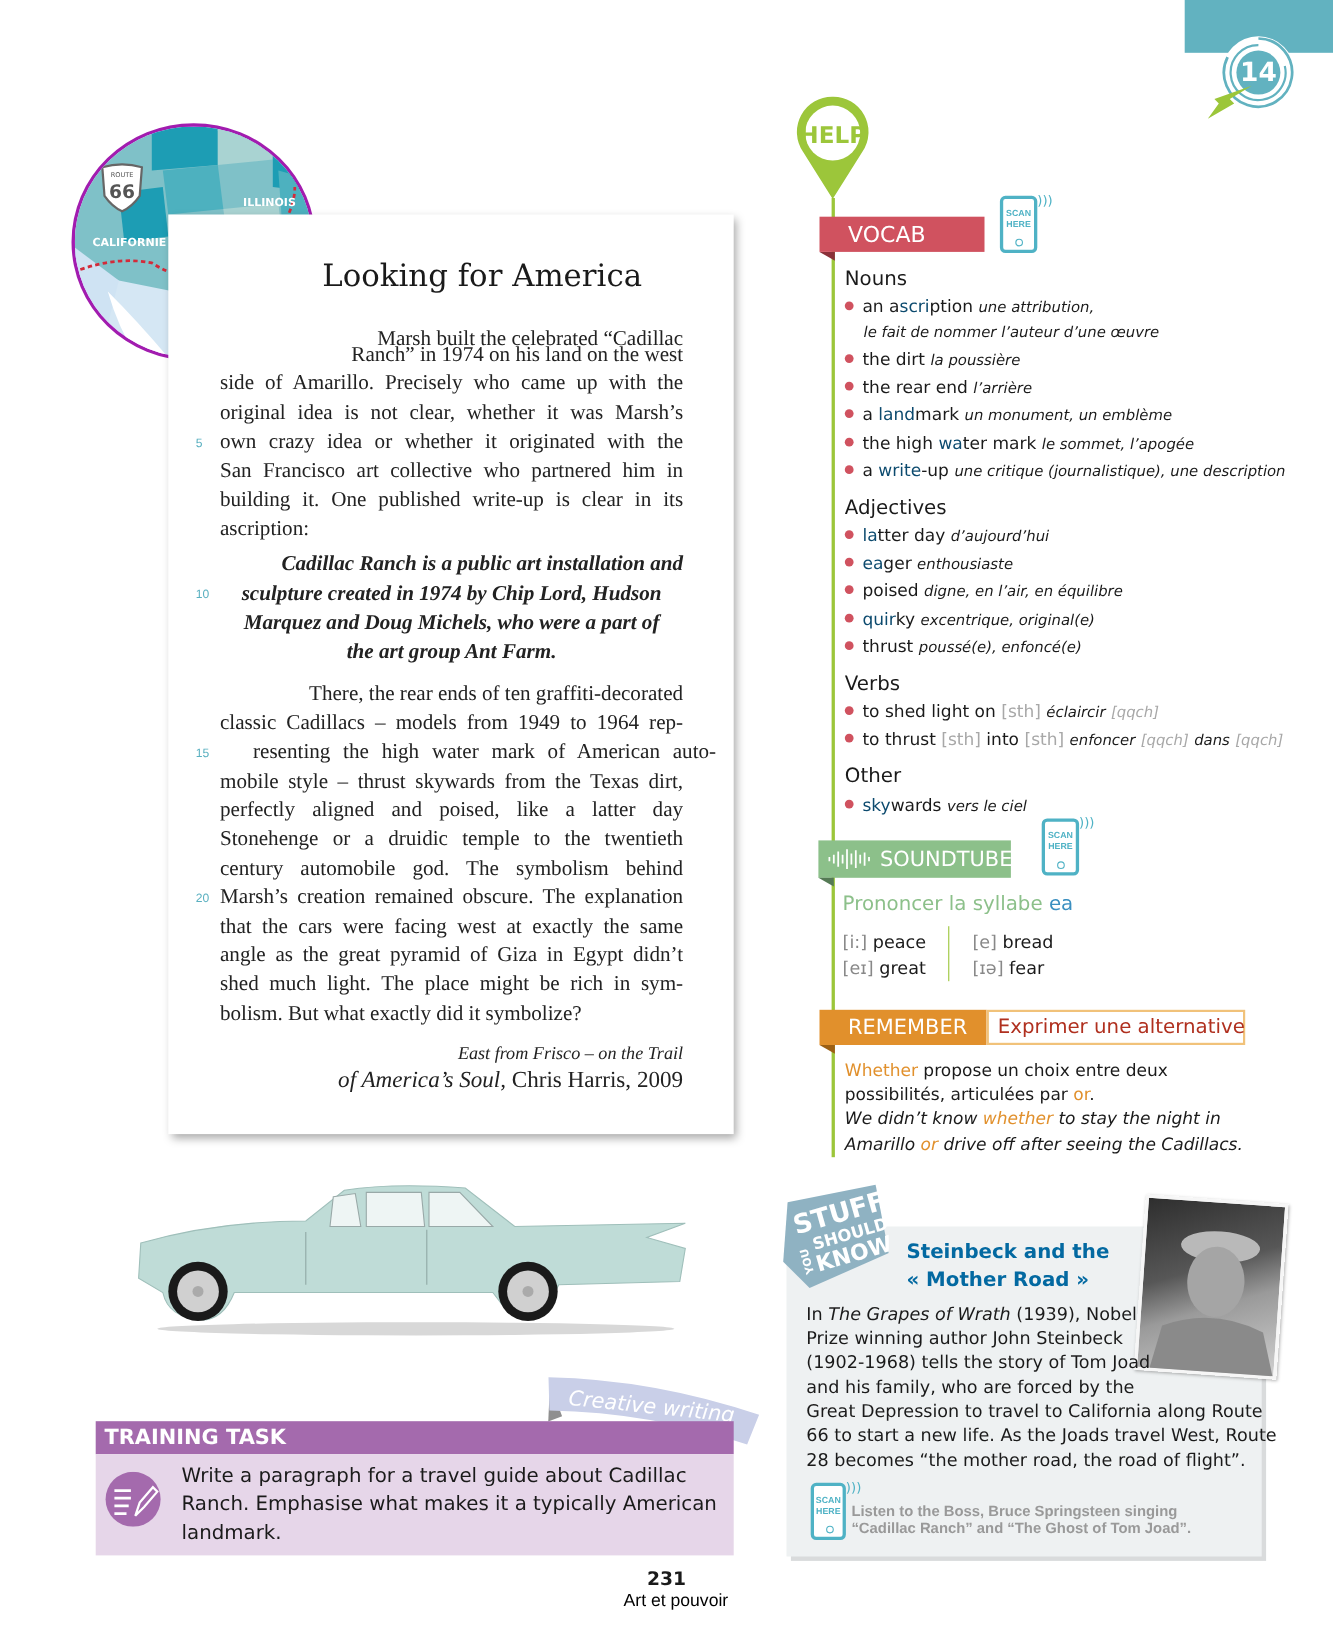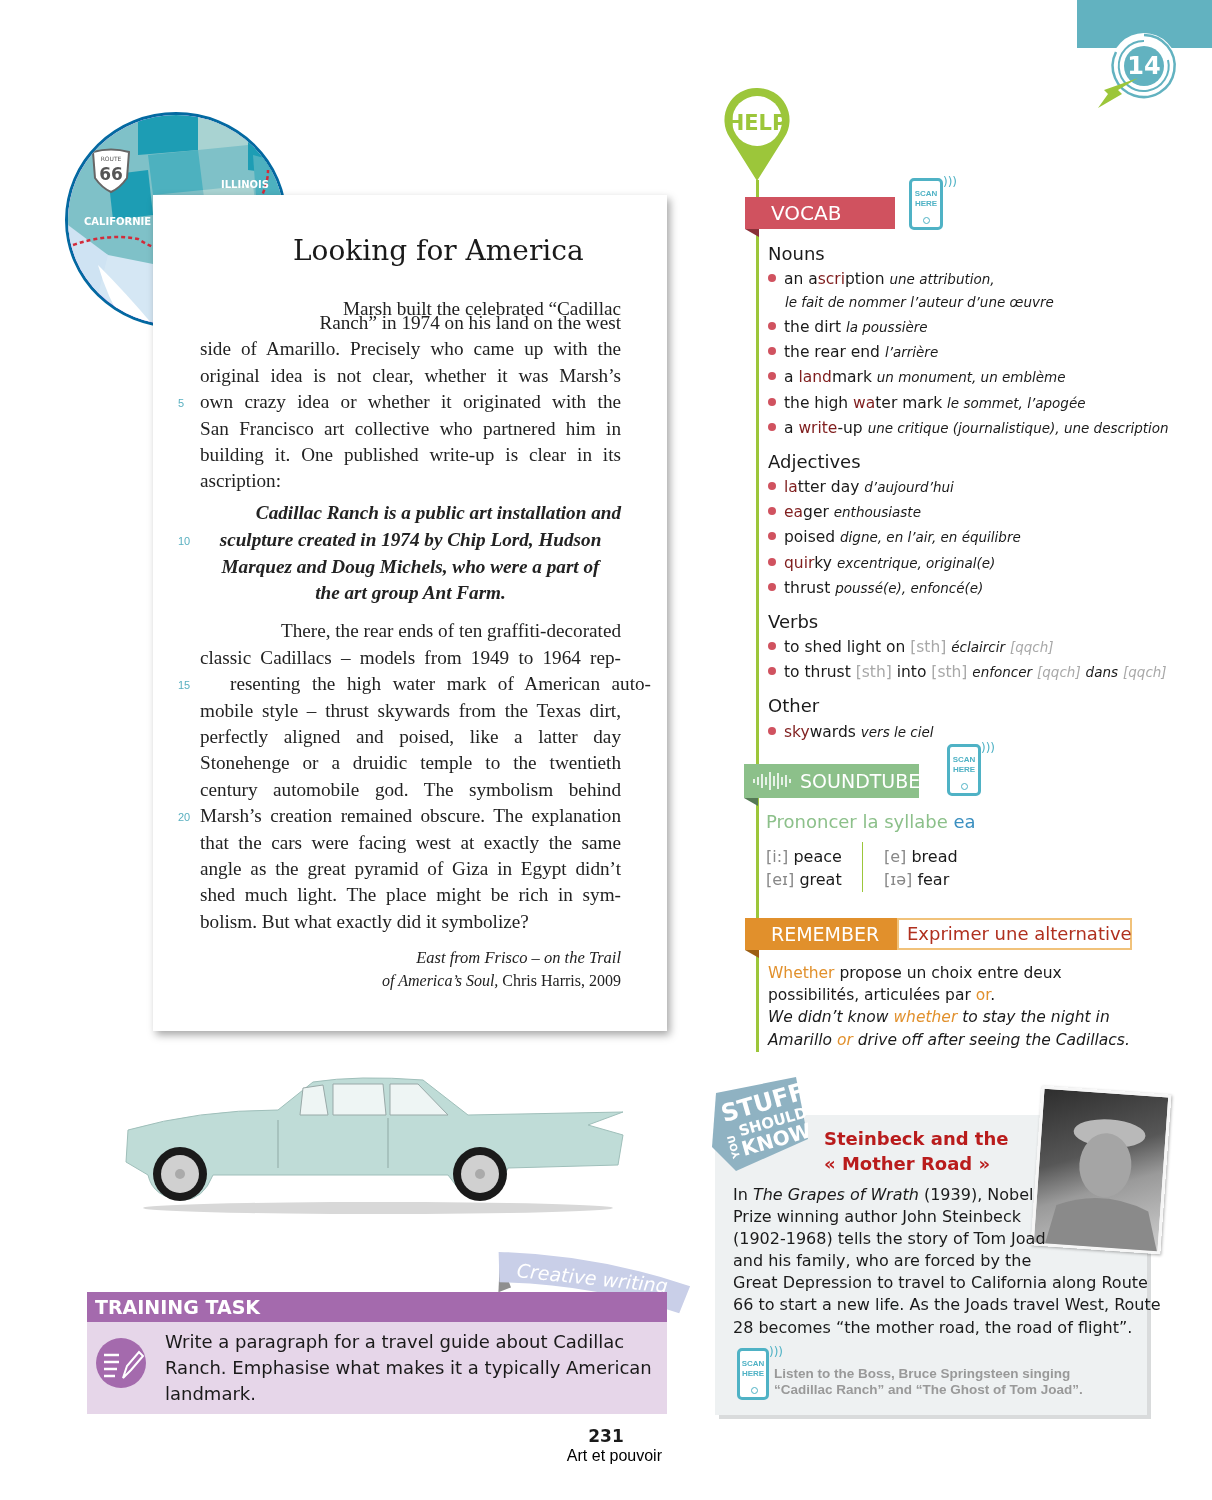--- a/index.html
+++ b/index.html
@@ -5,21 +5,21 @@
   * { box-sizing: border-box; margin: 0; padding: 0; }
   body { width: 1212px; height: 1500px; background: #ffffff; position: relative; overflow: hidden; font-family: "DejaVu Sans", sans-serif; color: #1a1a1a; }
   .abs { position: absolute; }
 
   
   #corner-tab { left: 1077px; top: 0; width: 135px; height: 48px; background: #62b2c0; }
   #chapter-badge { left: 1108px; top: 30px; width: 72px; height: 72px; }
   #chapter-num { left: 1124px; top: 46px; width: 40px; height: 40px; border-radius: 50%; background: #62b2c0; color: #fff; font-weight: bold; font-size: 24px; text-align: center; line-height: 40px; font-family: "DejaVu Sans", sans-serif; }
 
   
-  #map-globe { left: 65px; top: 112px; width: 222px; height: 216px; border-radius: 50%; overflow: hidden; border: 3px solid #0369a1; background: #d946ef; }
+  #map-globe { left: 65px; top: 112px; width: 222px; height: 216px; border-radius: 50%; overflow: hidden; border: 3px solid #a21caf; background: #d946ef; }
 
   
   #article-card { left: 153px; top: 195px; width: 514px; height: 836px; background: #fff; box-shadow: 3px 4px 8px rgba(0,0,0,0.35); }
   #article-title { left: 293px; top: 234px; font-family: "DejaVu Serif", serif; font-size: 28px; color: #1a1a1a; white-space: nowrap; }
   .art { font-family: "Liberation Serif", serif; font-size: 19.2px; line-height: 26.5px; color: #222; }
   .line { position: absolute; left: 200px; width: 421px; text-align: justify; text-align-last: justify; white-space: nowrap; }
   .line.right { text-align: right; text-align-last: right; }
   .line.center { text-align: center; text-align-last: center; }
   .line.last { text-align-last: left; }
   .quote { font-weight: bold; font-style: italic; }
@@ -36,21 +36,21 @@
   #vocab-fold { left: 745px; top: 229px; width: 0; height: 0; border-top: 8px solid #8a3039; border-left: 14px solid transparent; }
 
   .scan { position: absolute; width: 34px; height: 52px; border: 3px solid #4fb2c5; border-radius: 5px; background: #fff; }
   .scan .st { position: absolute; left: 0; top: 8px; width: 100%; text-align: center; font-size: 8px; line-height: 10px; color: #4fb2c5; font-family: "Liberation Sans", sans-serif; font-weight: bold; }
   .scan .btn { position: absolute; left: 11px; bottom: 3px; width: 7px; height: 7px; border: 1.5px solid #4fb2c5; border-radius: 50%; }
   .scan .waves { position: absolute; right: -17px; top: -6px; color: #4fb2c5; font-size: 12px; font-family: "DejaVu Sans", sans-serif; }
 
   .vhead { position: absolute; left: 768px; font-size: 18px; color: #1a1a1a; }
   .vitem { position: absolute; left: 768px; font-size: 15.5px; white-space: nowrap; color: #1a1a1a; }
   .vitem .dot { display: inline-block; width: 8px; height: 8px; border-radius: 50%; background: #d0525f; margin-right: 8px; vertical-align: middle; position: relative; top: -2px; }
-  .hl { color: #7f1d1d; }
+  .hl { color: #0c4a6e; }
   .fr { font-style: italic; font-size: 13.5px; }
   .grey { color: #a8a8a8; }
   .vsub { position: absolute; left: 785px; font-size: 13.5px; font-style: italic; white-space: nowrap; }
 
   
   #soundtube-banner { left: 744px; top: 764px; width: 175px; height: 34px; background: #8cc08a; line-height: 34px; padding-left: 56px; font-size: 19px; }
   #sound-wave-icon { left: 752px; top: 771px; width: 44px; height: 20px; }
   #soundtube-fold { left: 744px; top: 798px; border-top: 8px solid #557a55; border-left: 14px solid transparent; width: 0; height: 0; }
   #pronounce-title { left: 766px; top: 811px; font-size: 18px; color: #8cc08a; }
   #pronounce-title .ea { color: #3a8fc0; }
@@ -65,21 +65,21 @@
   .rem { position: absolute; left: 768px; font-size: 15.5px; white-space: nowrap; color: #1a1a1a; }
   .or { color: #e1902c; }
   .it { font-style: italic; }
 
   
   #car-illustration { left: 118px; top: 1070px; width: 520px; height: 150px; }
 
   
   #stuff-box { left: 715px; top: 1115px; width: 432px; height: 300px; background: #eef1f2; box-shadow: 4px 4px 0 #d9dbdc; }
   #stuff-badge { left: 708px; top: 1075px; width: 100px; height: 98px; }
-  #stuff-title { left: 824px; top: 1126px; font-size: 18px; font-weight: bold; color: #b91c1c; line-height: 25px; }
+  #stuff-title { left: 824px; top: 1126px; font-size: 18px; font-weight: bold; color: #0369a1; line-height: 25px; }
   #steinbeck-photo { left: 1036px; top: 1090px; width: 130px; height: 160px; transform: rotate(4deg); background: linear-gradient(160deg,#2e2e2e 0%,#575757 40%,#9a9a9a 60%,#cfcfcf 100%); border: 3px solid #f6f6f6; box-shadow: 1px 1px 3px rgba(0,0,0,0.3); overflow: hidden; }
   .sk { position: absolute; left: 733px; font-size: 16px; white-space: nowrap; color: #1a1a1a; }
   #scan-note { left: 774px; top: 1366px; font-family: "Liberation Sans", sans-serif; font-size: 13.5px; color: #999; line-height: 16px; font-weight: bold; }
 
   
   #task-header { left: 87px; top: 1292px; width: 580px; height: 30px; background: #a46aad; color: #fff; font-size: 19px; font-weight: bold; line-height: 30px; padding-left: 8px; }
   #task-body { left: 87px; top: 1322px; width: 580px; height: 92px; background: #e6d6e9; }
   #task-icon { left: 95px; top: 1338px; width: 52px; height: 50px; }
   .task-line { position: absolute; left: 165px; font-size: 18px; color: #1a1a1a; white-space: nowrap; }
   #creative-ribbon { left: 492px; top: 1258px; width: 202px; height: 48px; transform: rotate(6deg); }
@@ -155,21 +155,21 @@
   <div class="line" style="top:724px;">perfectly aligned and poised, like a latter day</div>
   <div class="line" style="top:750px;">Stonehenge or a druidic temple to the twentieth</div>
   <div class="line" style="top:777px;">century automobile god. The symbolism behind</div>
   <div class="line" style="top:803px;">Marsh’s creation remained obscure. The explanation</div>
   <div class="line" style="top:830px;">that the cars were facing west at exactly the same</div>
   <div class="line" style="top:856px;">angle as the great pyramid of Giza in Egypt didn’t</div>
   <div class="line" style="top:882px;">shed much light. The place might be rich in sym-</div>
   <div class="line last" style="top:909px;">bolism. But what exactly did it symbolize?</div>
 
   <div class="line right source" style="top:945px;font-size:16.5px;">East from Frisco – on the Trail</div>
-  <div class="line right" style="top:968px;font-size:16px;"><span class="source">of America’s Soul,</span><span> Chris Harris,  2009</span></div>
+  <div class="line right" style="top:968px;font-size:21px;"><span class="source">of America’s Soul,</span><span> Chris Harris,  2009</span></div>
 </div>
 <div class="lnum" style="top:397px;">5</div>
 <div class="lnum" style="top:535px;">10</div>
 <div class="lnum" style="top:679px;">15</div>
 <div class="lnum" style="top:811px;">20</div>
 
 <div id="green-line" class="abs"></div>
 <svg id="help-pin" class="abs" viewBox="0 0 70 100">
   <path d="M35 2 A32 32 0 0 1 62 52 L35 95 L8 52 A32 32 0 0 1 35 2 Z" fill="#9cc63a"></path>
   <circle cx="35" cy="35" r="25" fill="#fff"></circle>

